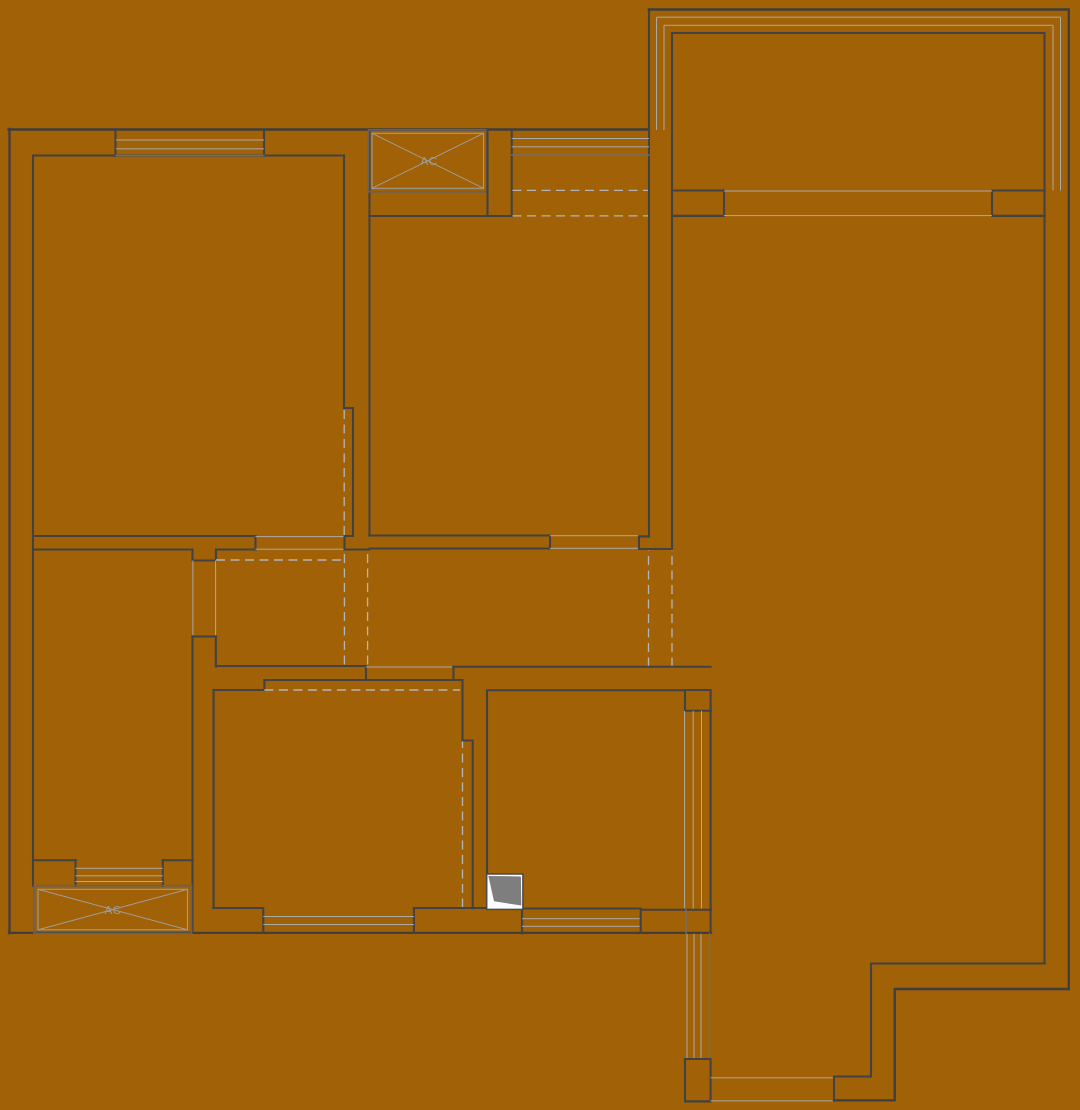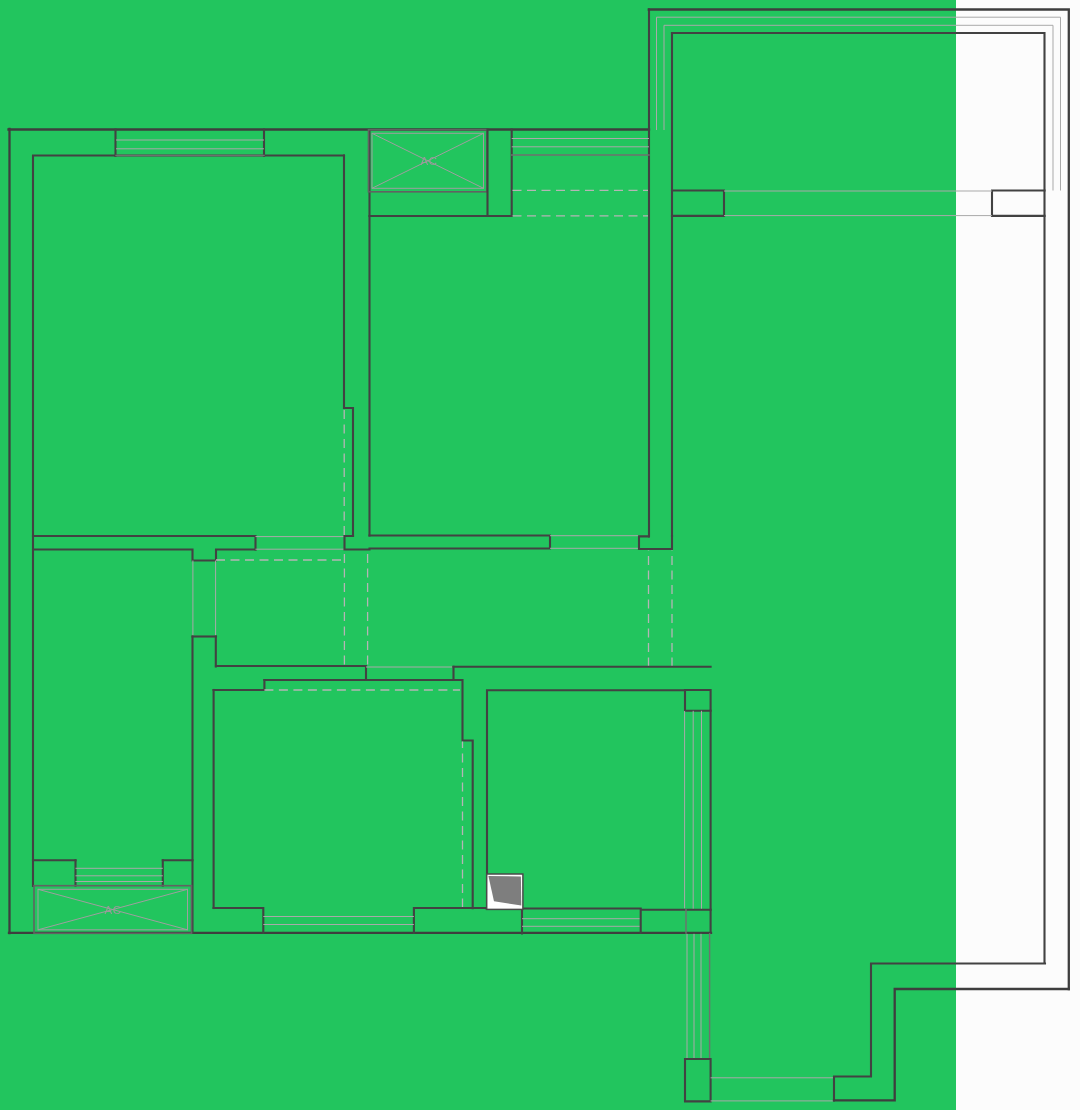--- a/index.html
+++ b/index.html
@@ -1,16 +1,16 @@
 <!DOCTYPE html>
 <html><head>
 <meta charset="utf-8">
 <style>
   html,body{margin:0;padding:0;background:#fcfcfc;}
-  .page{width:956px;height:1110px;position:relative;background:#22c55e;
+  .page{width:1080px;height:1110px;position:relative;background:#a16207;
         font-family:"Liberation Sans", sans-serif;}
   svg{position:absolute;left:0;top:0;}
   .w{stroke:#424242;stroke-width:2.1;fill:none;stroke-linecap:square;}
   .w3{stroke:#3e3e3e;stroke-width:2.3;fill:none;stroke-linecap:square;}
   .m{stroke:#6f6f6f;stroke-width:1.4;fill:none;stroke-linecap:square;}
   .t{stroke:#a9a9a9;stroke-width:1;fill:none;stroke-linecap:butt;}
   .d{stroke:#b5b5b5;stroke-width:1.3;fill:none;stroke-dasharray:9 5.5;stroke-linecap:butt;}
   .acb{stroke:#626262;stroke-width:1.6;fill:none;}
   .aci{stroke:#9f9f9f;stroke-width:1;fill:none;}
   .actxt{fill:#9a9a9a;font-size:11.5px;letter-spacing:0.5px;font-family:"Liberation Sans",sans-serif;}

